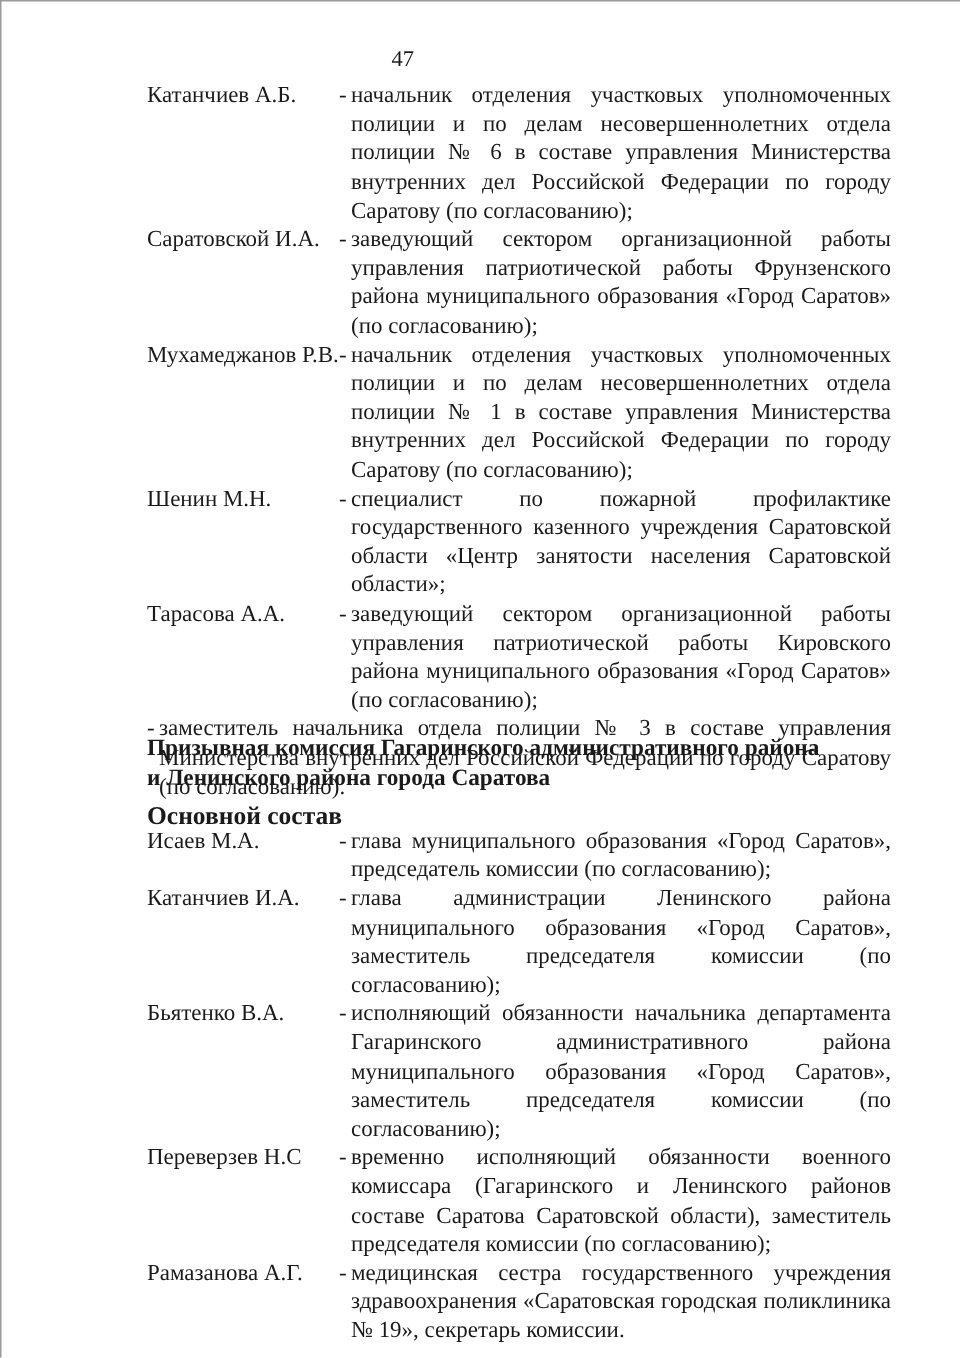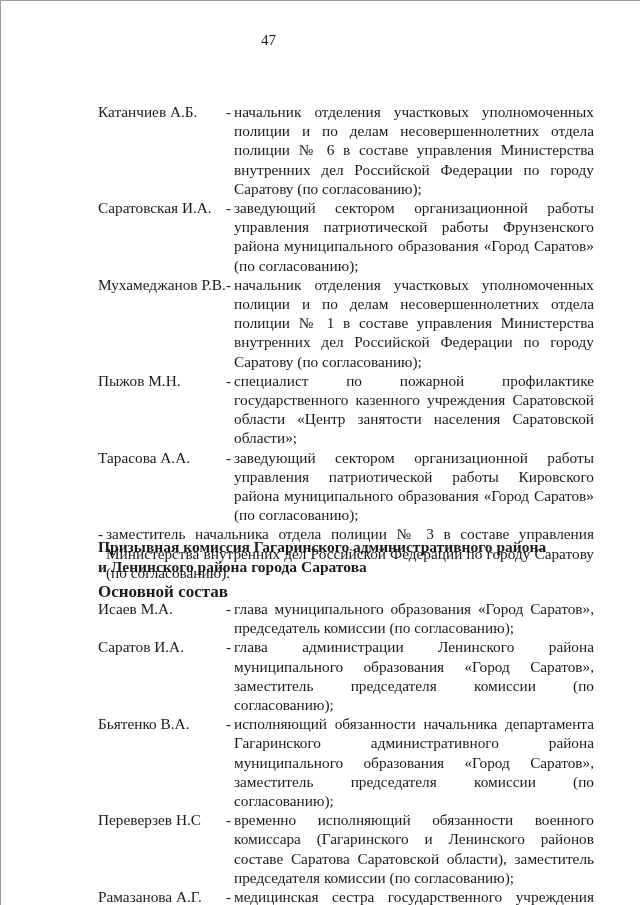--- a/index.html
+++ b/index.html
@@ -5,21 +5,21 @@
   html, body { margin: 0; padding: 0; }
   body {
     width: 640px; height: 905px; background: #ffffff; position: relative; overflow: hidden;
     font-family: "Liberation Serif", "DejaVu Serif", serif; color: #1a1a1a;
     border-top: 1px solid #9a9a9a; border-left: 1px solid #9a9a9a; box-sizing: border-box;
   }
   .page-number {
     position: absolute; top: 30px; left: 0; width: 535px; text-align: center;
     font-size: 15px; line-height: 19px;
   }
-  .block { position: absolute; left: 97px; width: 496px; margin-top: 48px; }
+  .block { position: absolute; left: 97px; width: 496px; }
   .entry { display: flex; font-size: 15.3px; line-height: 19.2px; }
   .name { width: 128px; flex: 0 0 128px; white-space: nowrap; }
   .dash { width: 8px; flex: 0 0 8px; }
   .desc { flex: 1; text-align: justify; text-align-last: left; }
   .heading {
     font-weight: bold; font-size: 15.5px; line-height: 19.5px;
   }
   .subheading {
     text-align: left; font-weight: bold; font-size: 17px; line-height: 19.5px;
   }
@@ -29,31 +29,31 @@
 
 <div class="page-number">47</div>
 
 <div class="block" style="top:53px;">
   <div class="entry">
     <span class="name">Катанчиев А.Б.</span>
     <span class="dash">-</span>
     <span class="desc">начальник отделения участковых уполномоченных полиции и по делам несовершеннолетних отдела полиции № 6 в составе управления Министерства внутренних дел Российской Федерации по городу Саратову (по согласованию);</span>
   </div>
   <div class="entry">
-    <span class="name">Саратовская И.А.</span>
+    <span class="name">Саратовской И.А.</span>
     <span class="dash">-</span>
     <span class="desc">заведующий сектором организационной работы управления патриотической работы Фрунзенского района муниципального образования «Город Саратов» (по согласованию);</span>
   </div>
   <div class="entry">
     <span class="name">Мухамеджанов Р.В.</span>
     <span class="dash">-</span>
     <span class="desc">начальник отделения участковых уполномоченных полиции и по делам несовершеннолетних отдела полиции № 1 в составе управления Министерства внутренних дел Российской Федерации по городу Саратову (по согласованию);</span>
   </div>
   <div class="entry">
-    <span class="name">Пыжов М.Н.</span>
+    <span class="name">Шенин М.Н.</span>
     <span class="dash">-</span>
     <span class="desc">специалист по пожарной профилактике государственного казенного учреждения Саратовской области «Центр занятости населения Саратовской области»;</span>
   </div>
   <div class="entry">
     <span class="name">Тарасова А.А.</span>
     <span class="dash">-</span>
     <span class="desc">заведующий сектором организационной работы управления патриотической работы Кировского района муниципального образования «Город Саратов» (по согласованию);</span>
   </div>
   <div class="entry">
     <span class="dash">-</span>
@@ -70,21 +70,21 @@
   <div class="subheading">Основной состав</div>
 </div>
 
 <div class="block" style="top:550px;">
   <div class="entry">
     <span class="name">Исаев М.А.</span>
     <span class="dash">-</span>
     <span class="desc">глава муниципального образования «Город Саратов», председатель комиссии (по согласованию);</span>
   </div>
   <div class="entry">
-    <span class="name">Саратов И.А.</span>
+    <span class="name">Катанчиев И.А.</span>
     <span class="dash">-</span>
     <span class="desc">глава администрации Ленинского района муниципального образования «Город Саратов», заместитель председателя комиссии (по согласованию);</span>
   </div>
   <div class="entry">
     <span class="name">Бьятенко В.А.</span>
     <span class="dash">-</span>
     <span class="desc">исполняющий обязанности начальника департамента Гагаринского административного района муниципального образования «Город Саратов», заместитель председателя комиссии (по согласованию);</span>
   </div>
   <div class="entry">
     <span class="name">Переверзев Н.С</span>

